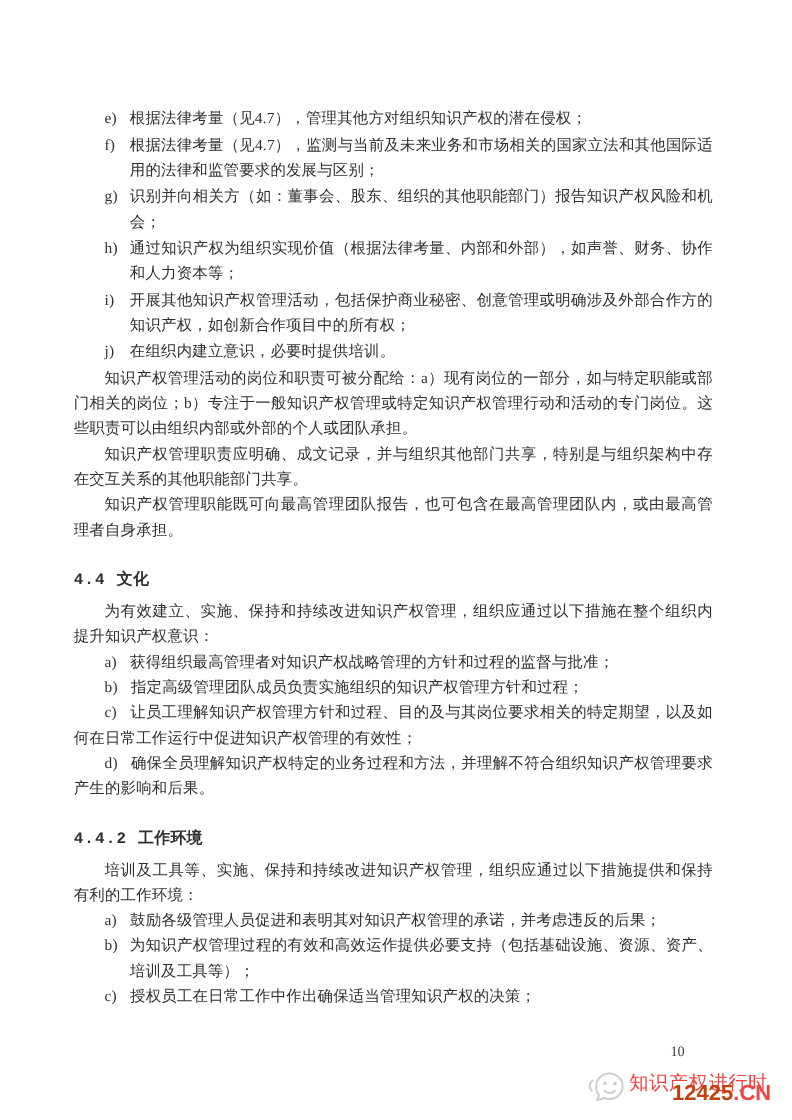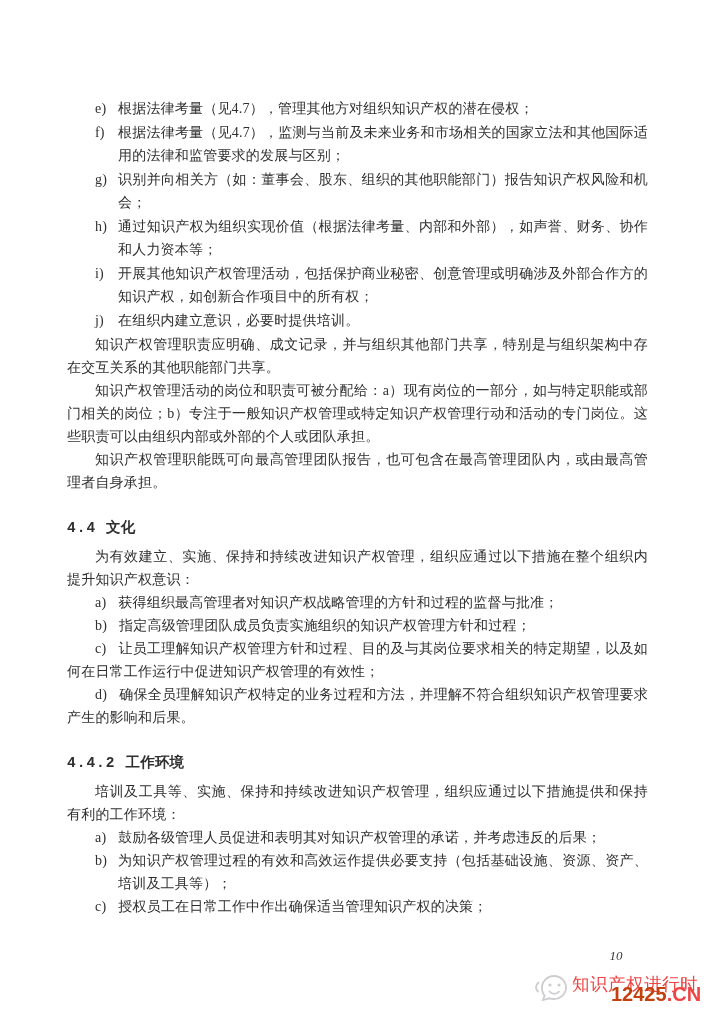--- a/index.html
+++ b/index.html
@@ -43,21 +43,21 @@
     font-family: Liberation Mono, monospace;
     font-weight: bold;
     font-size: 14.5px;
     margin-top: 23px; margin-bottom: 5px;
     text-align: left;
   }
   .hd .hnum { margin-right: 10px; letter-spacing: 1px; }
   
   .pageno {
     position: absolute; left: 600px; top: 948px; width: 32px;
-    text-align: center; font-size: 13px; color: #3a3a3a; font-style: italic;
+    text-align: center; font-size: 13px; color: #3a3a3a;
   }
   
   .wm-logo { position: absolute; left: 533px; top: 973px; width: 38px; height: 31px; }
   .wm-brand {
     position: absolute; left: 572px; top: 972px;
     font-family: "Liberation Sans", "DejaVu Sans", sans-serif;
     font-size: 17.5px; letter-spacing: 0.5px;
     color: #ef4444; z-index: 1; white-space: nowrap;
   }
   .wm-site {
@@ -95,22 +95,22 @@
       <div class="litem">
         <span class="ltr">i)</span>
         <span class="txt">开展其他知识产权管理活动，包括保护商业秘密、创意管理或明确涉及外部合作方的知识产权，如创新合作项目中的所有权；</span>
       </div>
       <div class="litem">
         <span class="ltr">j)</span>
         <span class="txt">在组织内建立意识，必要时提供培训。</span>
       </div>
     </div>
 
+    <p class="para">知识产权管理活动的岗位和职责可被分配给：a）现有岗位的一部分，如与特定职能或部门相关的岗位；b）专注于一般知识产权管理或特定知识产权管理行动和活动的专门岗位。这些职责可以由组织内部或外部的个人或团队承担。</p>
     <p class="para">知识产权管理职责应明确、成文记录，并与组织其他部门共享，特别是与组织架构中存在交互关系的其他职能部门共享。</p>
-    <p class="para">知识产权管理活动的岗位和职责可被分配给：a）现有岗位的一部分，如与特定职能或部门相关的岗位；b）专注于一般知识产权管理或特定知识产权管理行动和活动的专门岗位。这些职责可以由组织内部或外部的个人或团队承担。</p>
     <p class="para">知识产权管理职能既可向最高管理团队报告，也可包含在最高管理团队内，或由最高管理者自身承担。</p>
 
     <div class="hd">
       <span class="hnum">4.4</span><span>文化</span>
     </div>
 
     <p class="para">为有效建立、实施、保持和持续改进知识产权管理，组织应通过以下措施在整个组织内提升知识产权意识：</p>
     <p class="ipara">
       <span class="iltr">a)</span><span>获得组织最高管理者对知识产权战略管理的方针和过程的监督与批准；</span>
     </p>

